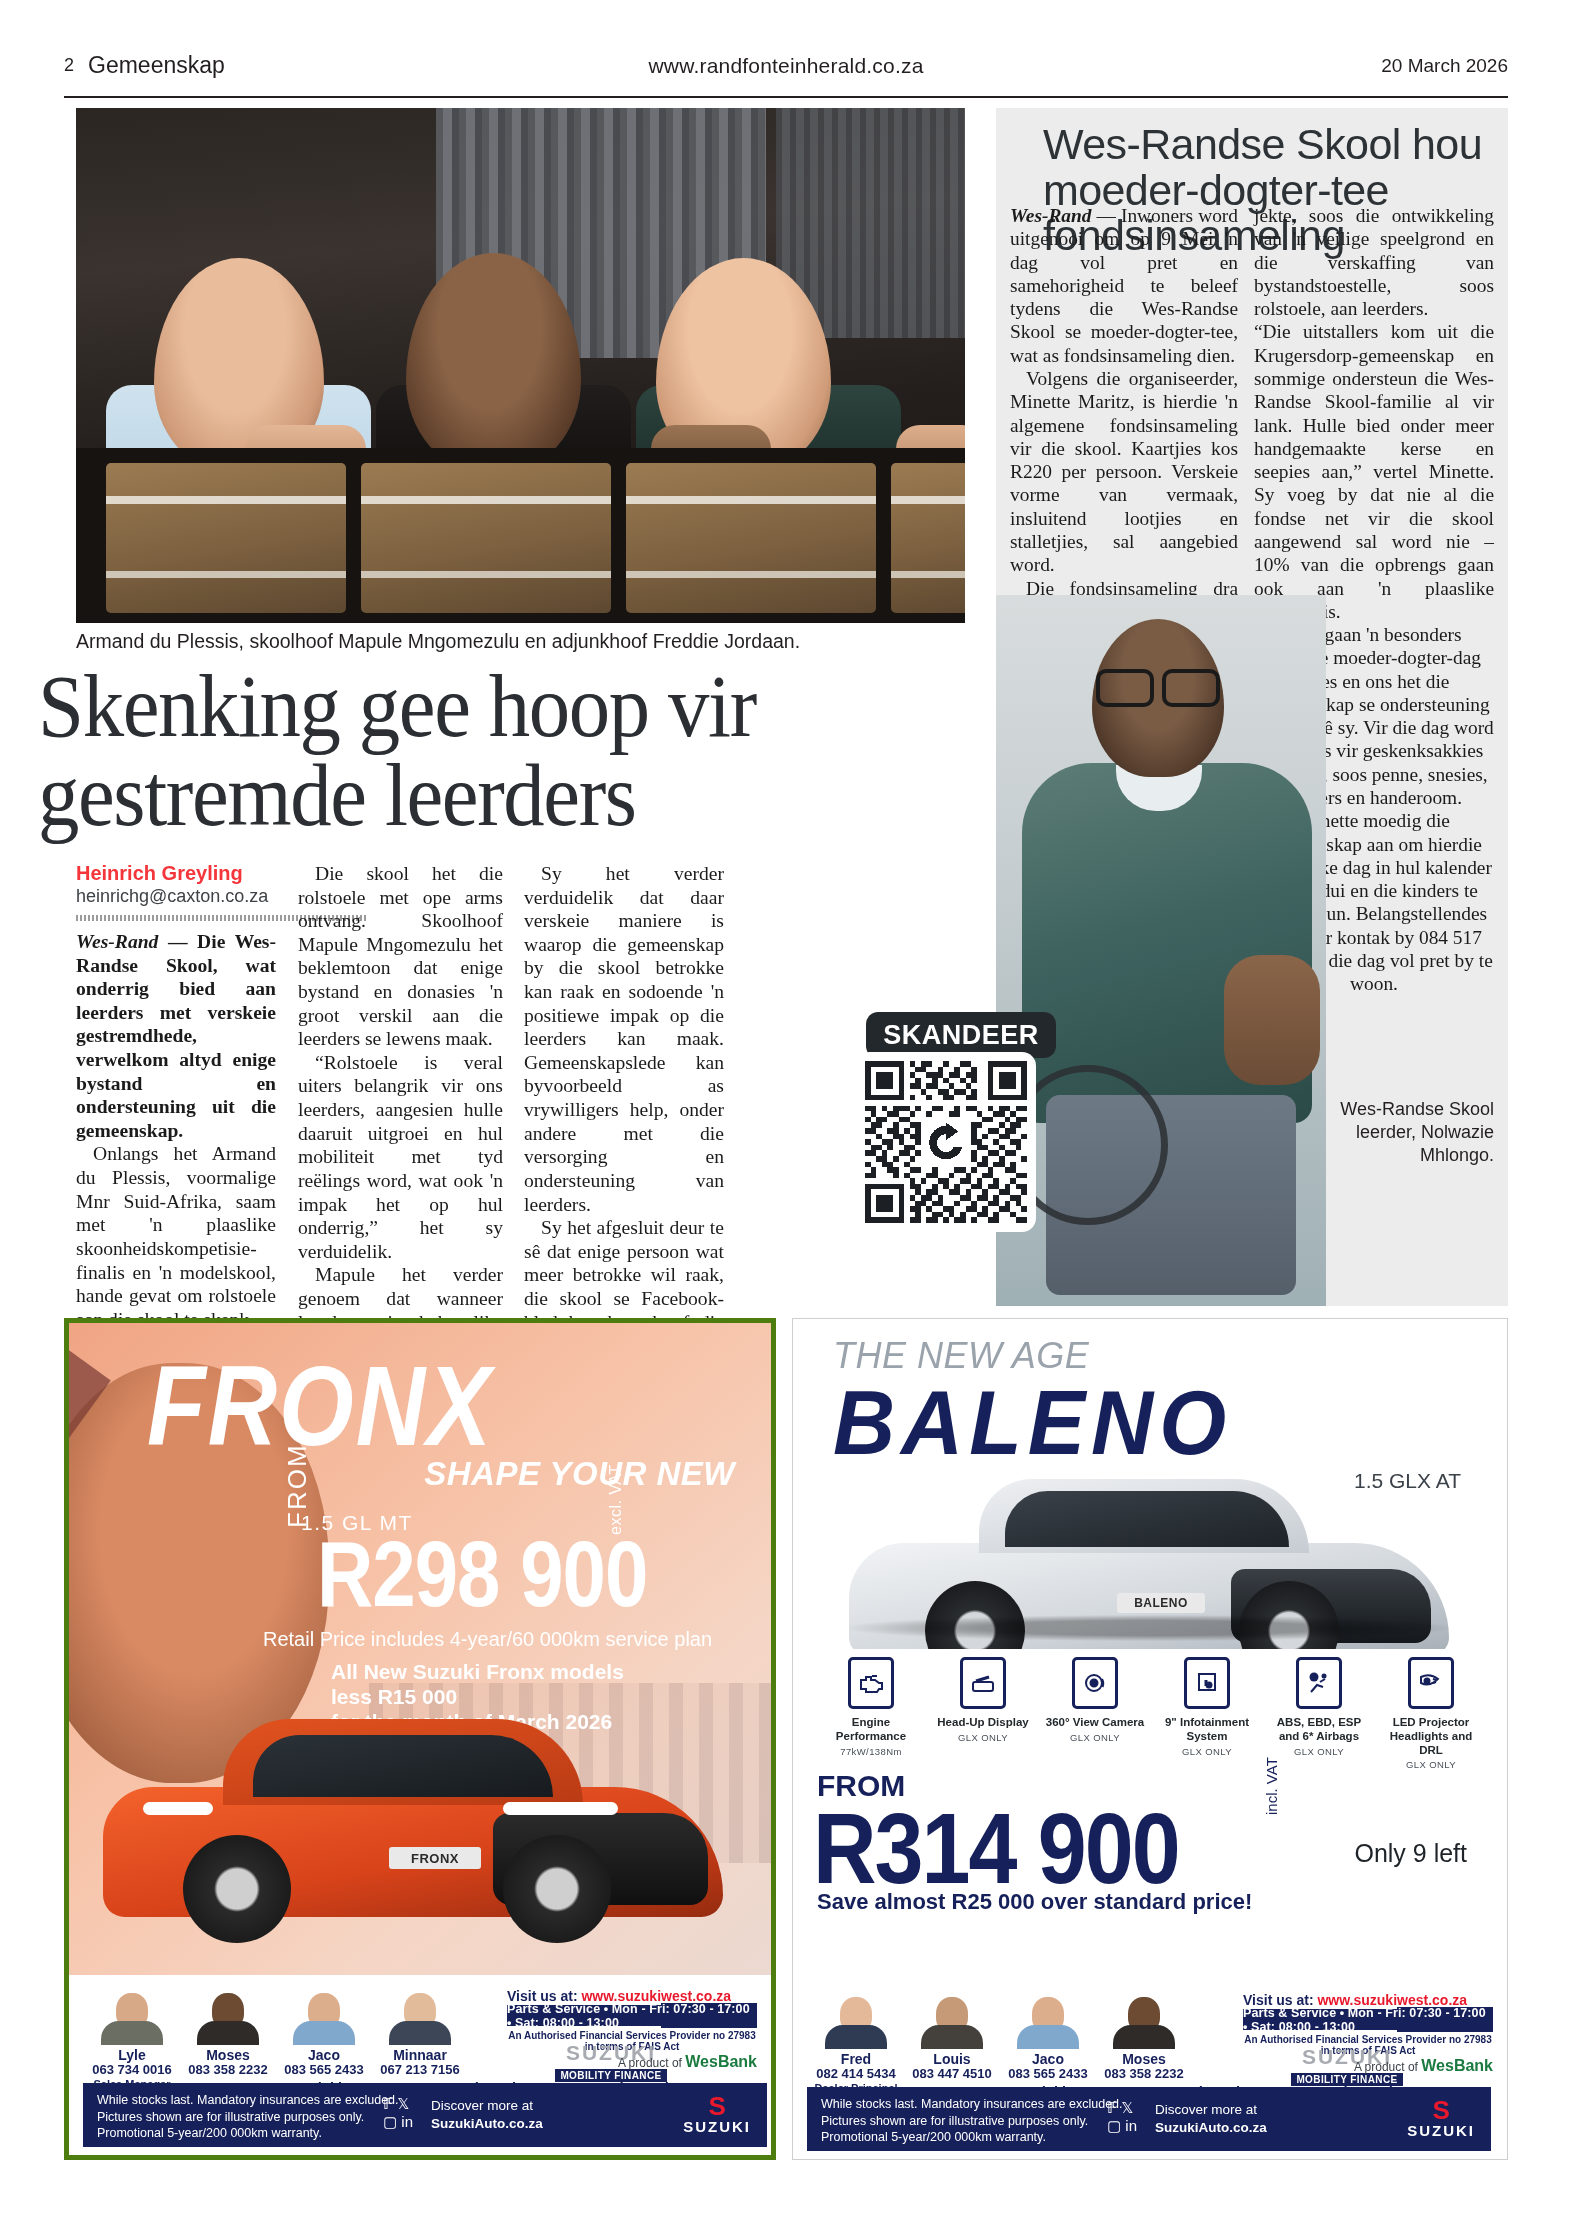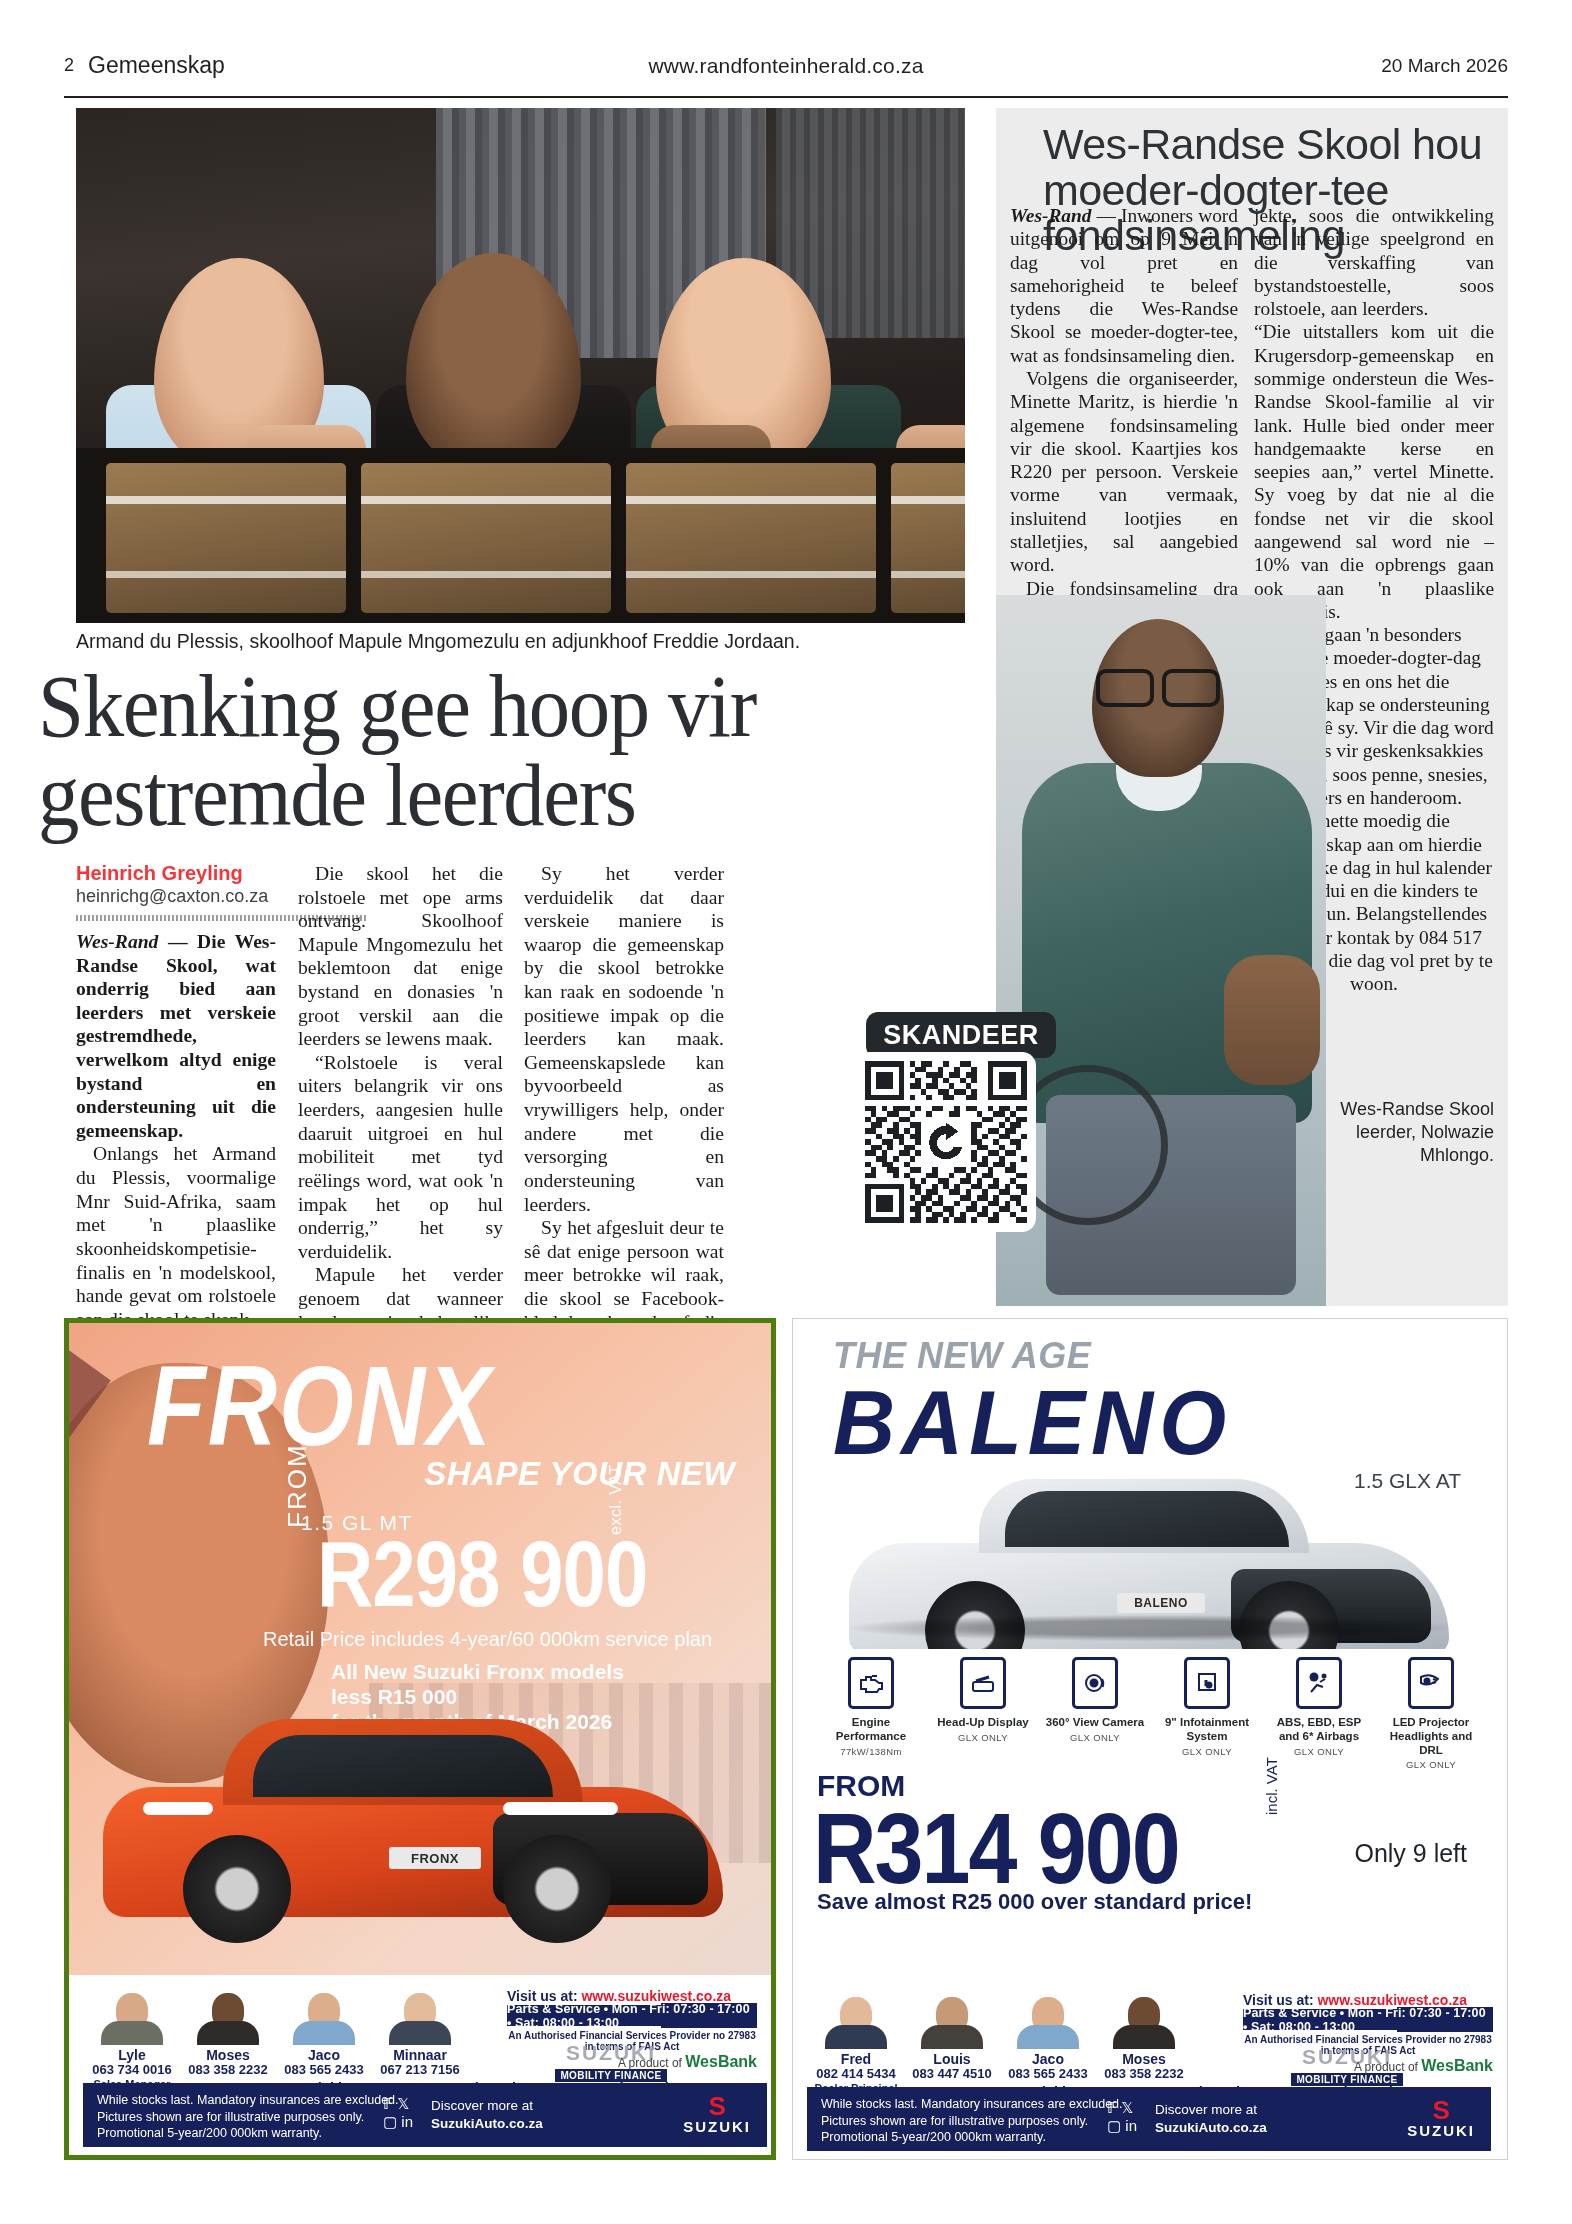--- a/index.html
+++ b/index.html
@@ -227,21 +227,21 @@
     background: linear-gradient(180deg,#2b2b2b 0%, #101010 100%); border-radius: 16px 44px 18px 18px; }
   .fx-lamp { position: absolute; bottom: 150px; height: 13px; background: #fff; border-radius: 7px; }
   .fx-wheel { position: absolute; bottom: 22px; width: 108px; height: 108px; border-radius: 50%;
     background: radial-gradient(circle at 50% 50%, #cfcfcf 0 26%, #2a2a2a 30%, #111 100%); }
   .fx-plate { position: absolute; left: 286px; bottom: 96px; width: 92px; height: 22px;
     background: #e9e9e9; border-radius: 3px; color: #2b2b2b; font-size: 13px; font-weight: bold;
     display:flex; align-items:center; justify-content:center; letter-spacing: .5px; }
 
   
   .bl-hero { position: absolute; left: 0; top: 0; width: 100%; height: 330px; background: #fff; overflow: hidden; }
-  .bl-newage { position: absolute; left: 40px; top: 16px; font-size: 36px; font-weight: bold;
+  .bl-newage { position: absolute; left: 40px; top: 16px; font-size: 36px; font-weight: normal;
     font-style: italic; color: #9aa3ab; letter-spacing: .5px; }
   .bl-logo { position: absolute; left: 40px; top: 52px; font-size: 86px; font-weight: bold;
     font-style: italic; color: #16205a; letter-spacing: 6px; transform: scaleY(1.05); transform-origin: left top; }
   .bl-variant { position: absolute; right: 46px; top: 150px; font-size: 21px; color: #3c4249; }
   .bl-car { position: absolute; left: 56px; top: 150px; width: 600px; height: 230px; }
   .bl-body { position: absolute; left: 0; bottom: 44px; width: 600px; height: 112px;
     background: linear-gradient(170deg,#f2f4f6 0%, #d3d8dd 55%, #a6aeb6 100%);
     border-radius: 70px 120px 22px 22px; }
   .bl-roof { position: absolute; left: 130px; bottom: 146px; width: 330px; height: 74px;
     background: linear-gradient(170deg,#eef0f3 0%, #c6ccd2 100%); border-radius: 60px 84px 0 0; }

